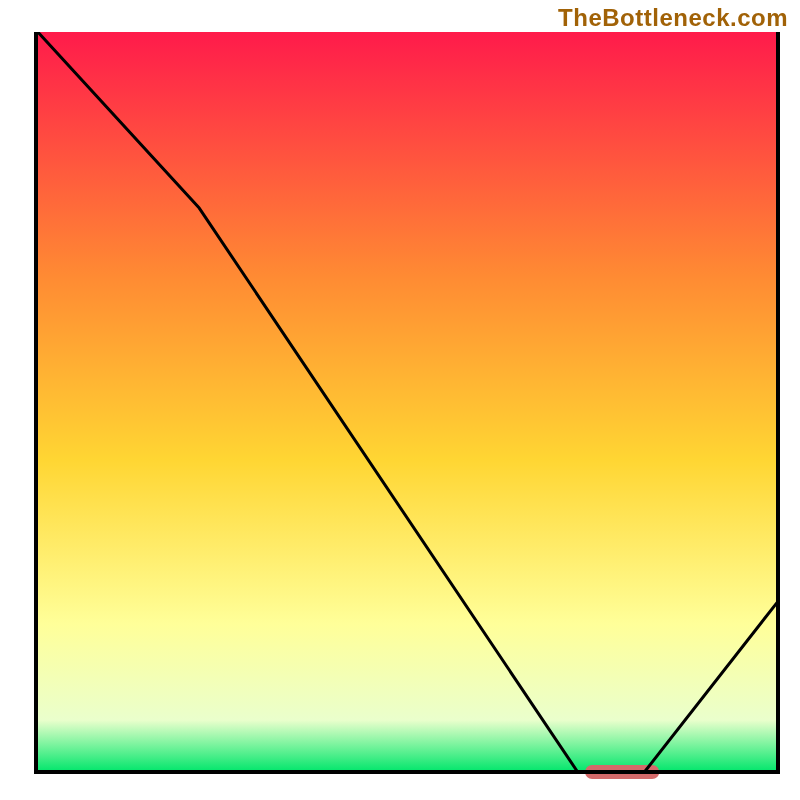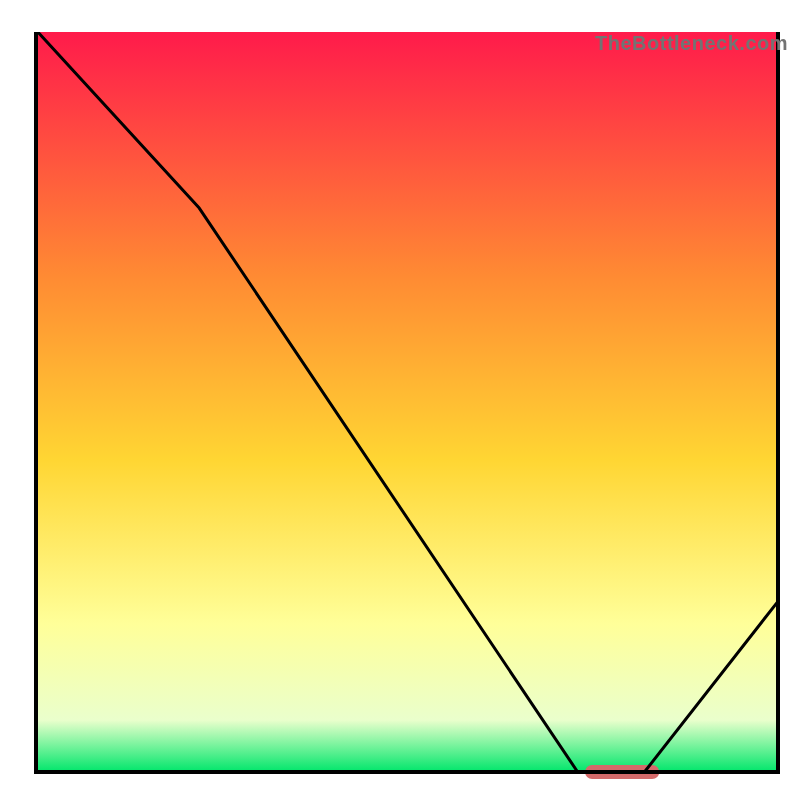--- a/index.html
+++ b/index.html
@@ -14,26 +14,25 @@
     position: relative;
     width: 800px;
     height: 800px;
     box-sizing: border-box;
   }
   .watermark {
     position: absolute;
     top: 4px;
     right: 12px;
     font-family: Arial, Helvetica, sans-serif;
-    font-size: 20px;
+    font-size: 24px;
     font-weight: bold;
-    color: #737373;
+    color: #a16207;
     letter-spacing: 0.5px;
     user-select: none;
-    margin-top: 28px;
   }
   svg {
     display: block;
   }
 </style>
 </head>
 <body>
 
 <div class="frame">
 

